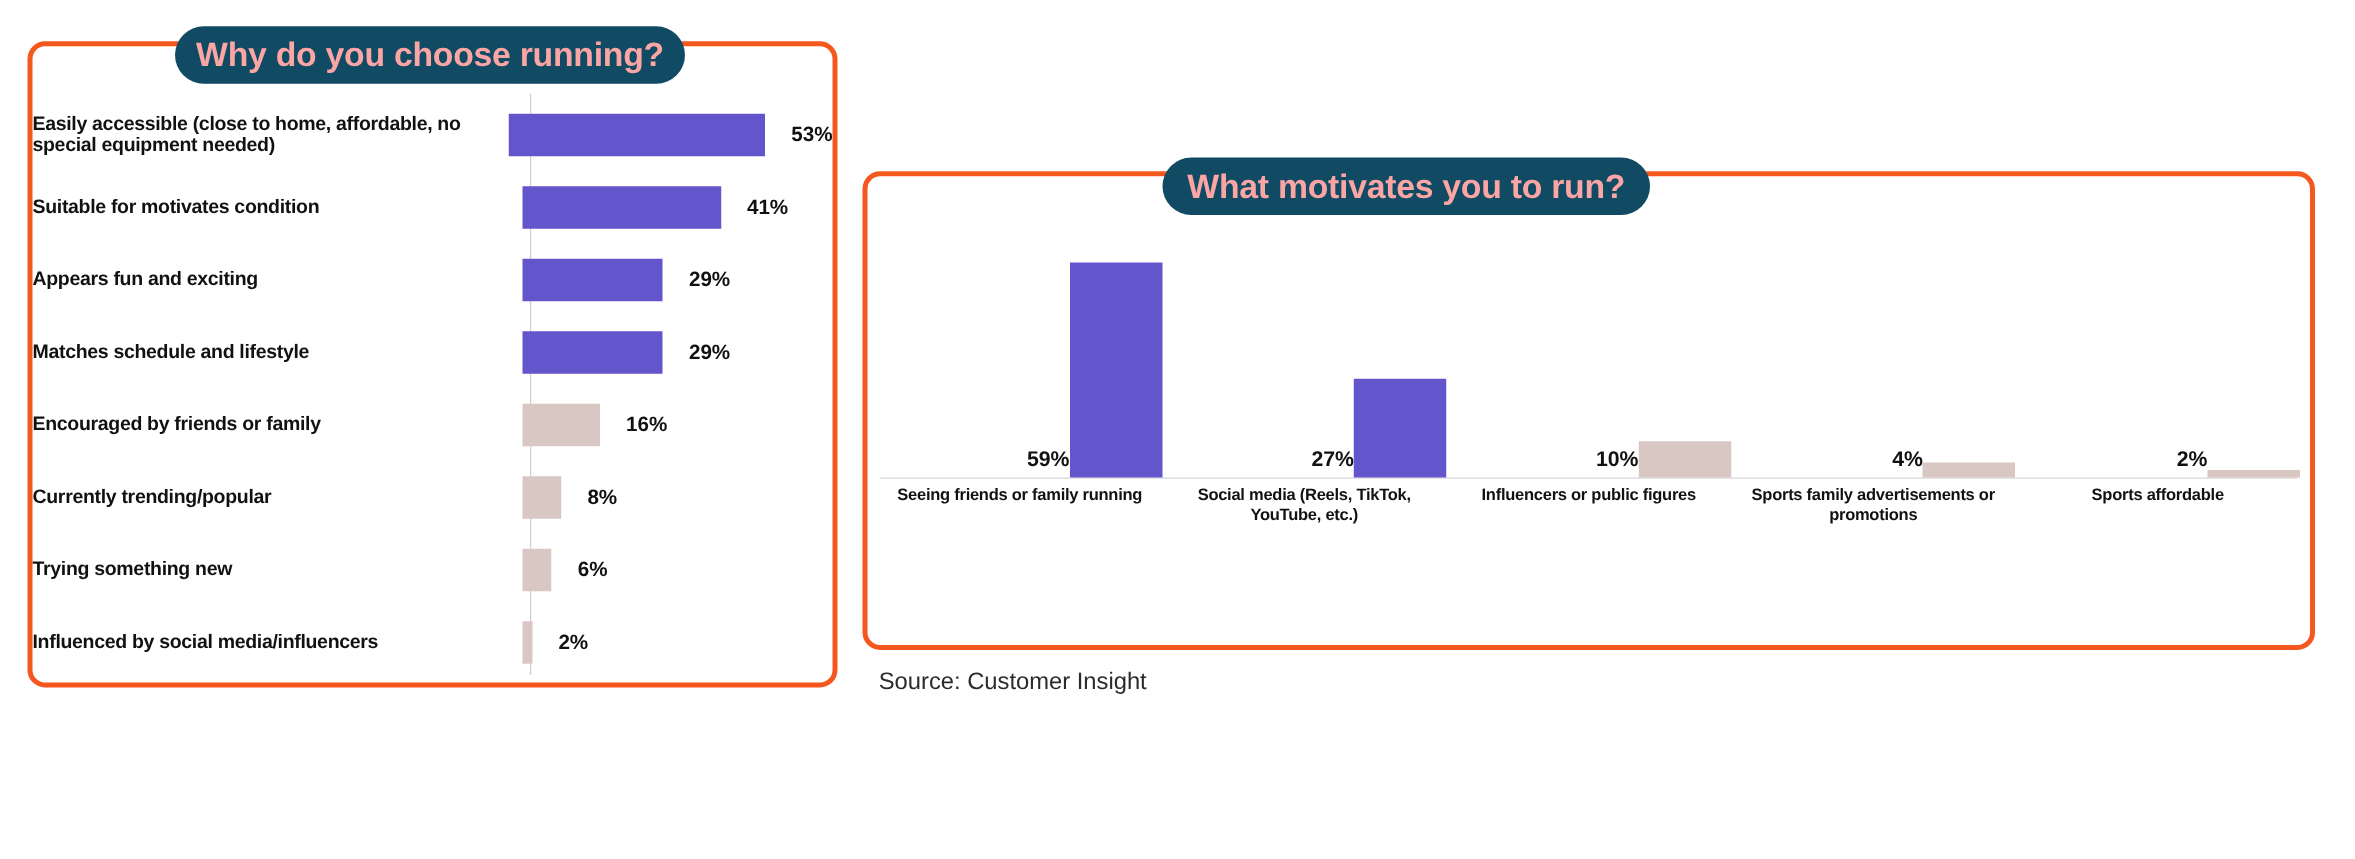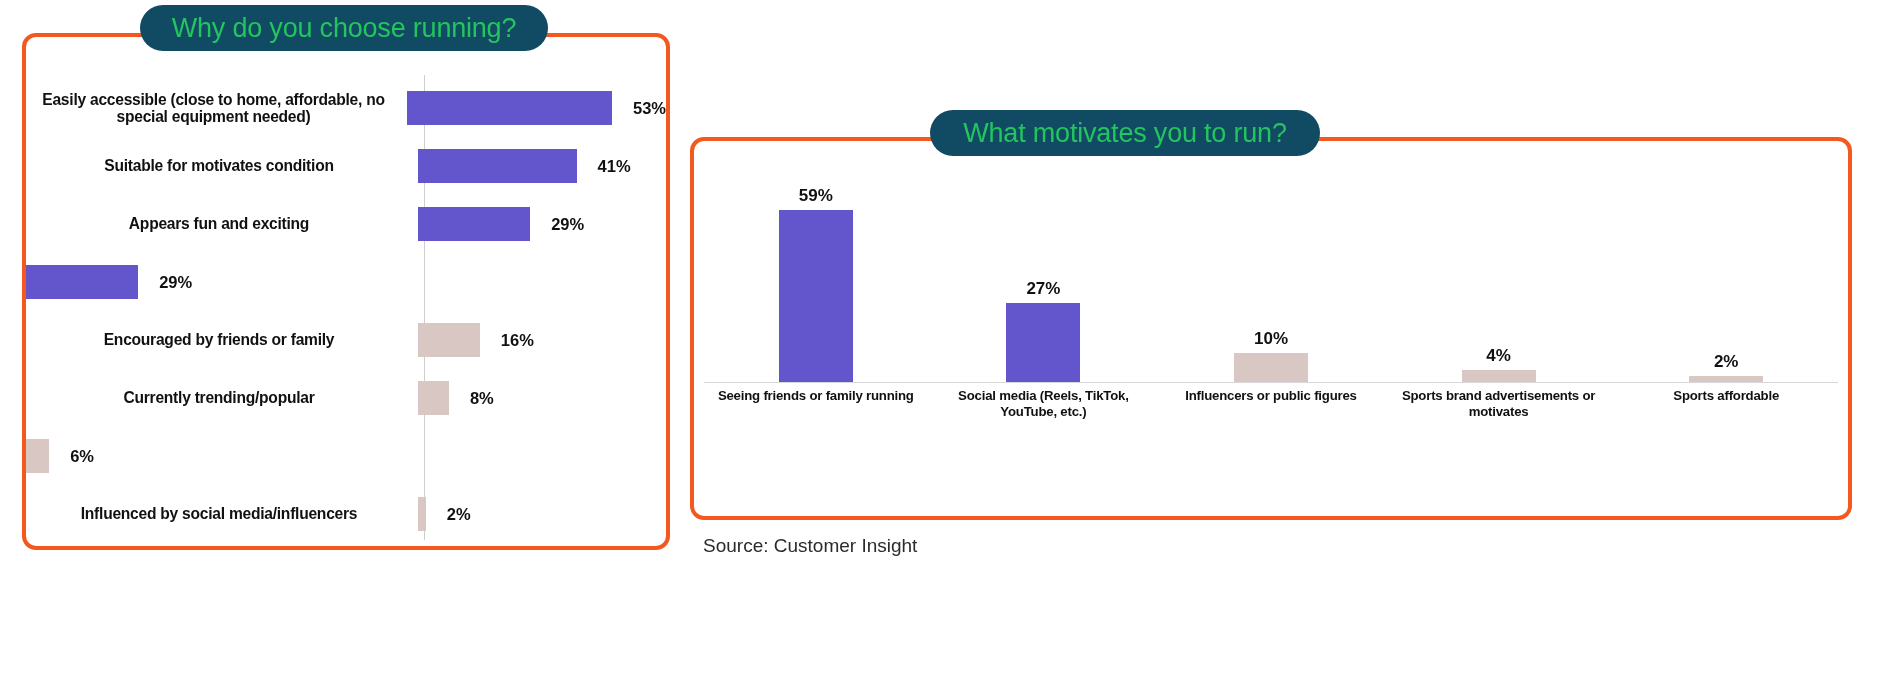--- a/index.html
+++ b/index.html
@@ -19,29 +19,30 @@
   .panel {
     position: absolute;
     border: 4px solid #F4581F;
     border-radius: 14px;
     background: #ffffff;
     box-sizing: border-box;
   }
   .panel-title {
     position: absolute;
     background: #114A63;
-    color: #22c55e;
-    font-weight: normal;
+    color: #fca5a5;
+    font-weight: bold;
     border-radius: 999px;
     white-space: nowrap;
     display: flex;
     align-items: center;
     justify-content: center;
     z-index: 6;
     letter-spacing: -0.2px;
+    margin-top: 16px;
   }
 
   
   #left-panel {
     left: 22px;
     top: 33px;
     width: 648px;
     height: 517px;
   }
   #left-title {
@@ -66,21 +67,21 @@
   .hbar-row {
     position: absolute;
     left: 0;
     right: 0;
     height: 58px;
     display: flex;
     align-items: center;
   }
   .hbar-label {
     width: 392px;
-    text-align: center;
+    text-align: left;
     padding-right: 6px;
     box-sizing: border-box;
     font-size: 15.6px;
     font-weight: bold;
     color: #111111;
     line-height: 1.12;
     letter-spacing: -0.25px;
   }
   .hbar-track {
     position: relative;
@@ -141,23 +142,23 @@
     display: flex;
     flex-direction: column;
     align-items: center;
   }
   .vbar-valuewrap {
     position: absolute;
     top: 0;
     width: 100%;
     height: 227px;
     display: flex;
-    flex-direction: column;
+    flex-direction: row;
     justify-content: flex-end;
-    align-items: center;
+    align-items: flex-end;
   }
   .vbar-value {
     font-size: 17px;
     font-weight: bold;
     color: #111111;
     margin-bottom: 4px;
   }
   .vbar-fill {
     width: 74px;
   }
@@ -207,40 +208,42 @@
           </div>
         </div>
         <div class="hbar-row" style="top: 158px;">
           <div class="hbar-label">Appears fun and exciting</div>
           <div class="hbar-track">
             <div class="hbar-fill" style="width: 112.133px; background: rgb(99, 85, 204);"></div>
             <div class="hbar-value">29%</div>
           </div>
         </div>
         <div class="hbar-row" style="top: 216px;">
+          <div class="hbar-label">Matches schedule and lifestyle</div>
           <div class="hbar-track">
             <div class="hbar-fill" style="width: 112.133px; background: rgb(99, 85, 204);"></div>
             <div class="hbar-value">29%</div>
           </div>
         </div>
         <div class="hbar-row" style="top: 274px;">
           <div class="hbar-label">Encouraged by friends or family</div>
           <div class="hbar-track">
             <div class="hbar-fill" style="width: 61.8667px; background: rgb(217, 199, 196);"></div>
             <div class="hbar-value">16%</div>
           </div>
         </div>
         <div class="hbar-row" style="top: 332px;">
           <div class="hbar-label">Currently trending/popular</div>
           <div class="hbar-track">
             <div class="hbar-fill" style="width: 30.9333px; background: rgb(217, 199, 196);"></div>
             <div class="hbar-value">8%</div>
           </div>
         </div>
         <div class="hbar-row" style="top: 390px;">
+          <div class="hbar-label">Trying something new</div>
           <div class="hbar-track">
             <div class="hbar-fill" style="width: 23.2px; background: rgb(217, 199, 196);"></div>
             <div class="hbar-value">6%</div>
           </div>
         </div>
         <div class="hbar-row" style="top: 448px;">
           <div class="hbar-label">Influenced by social media/influencers</div>
           <div class="hbar-track">
             <div class="hbar-fill" style="width: 7.73333px; background: rgb(217, 199, 196);"></div>
             <div class="hbar-value">2%</div>
@@ -274,21 +277,21 @@
             <div class="vbar-value">10%</div>
             <div class="vbar-fill" style="height: 29.2308px; background: rgb(217, 199, 196);"></div>
           </div>
           <div class="vbar-label">Influencers or public figures</div>
         </div>
         <div class="vbar-col">
           <div class="vbar-valuewrap">
             <div class="vbar-value">4%</div>
             <div class="vbar-fill" style="height: 11.6923px; background: rgb(217, 199, 196);"></div>
           </div>
-          <div class="vbar-label">Sports brand advertisements or motivates</div>
+          <div class="vbar-label">Sports family advertisements or promotions</div>
         </div>
         <div class="vbar-col">
           <div class="vbar-valuewrap">
             <div class="vbar-value">2%</div>
             <div class="vbar-fill" style="height: 5.84615px; background: rgb(217, 199, 196);"></div>
           </div>
           <div class="vbar-label">Sports affordable</div>
         </div>
       </div>
   </div>

